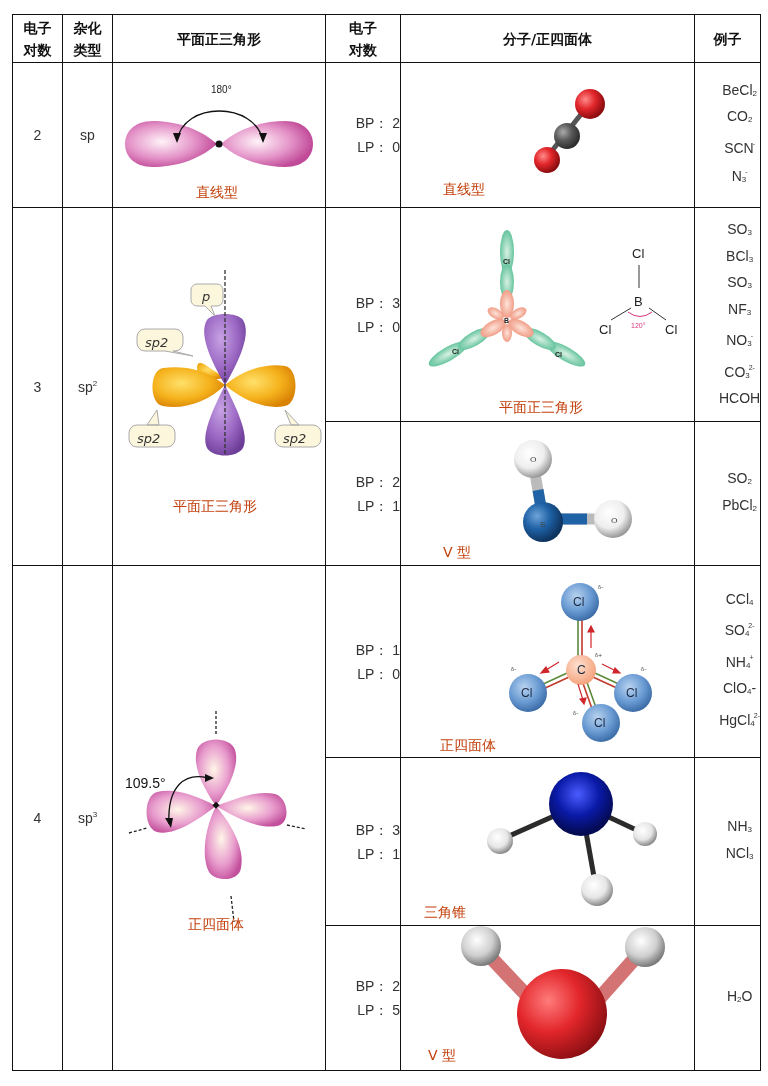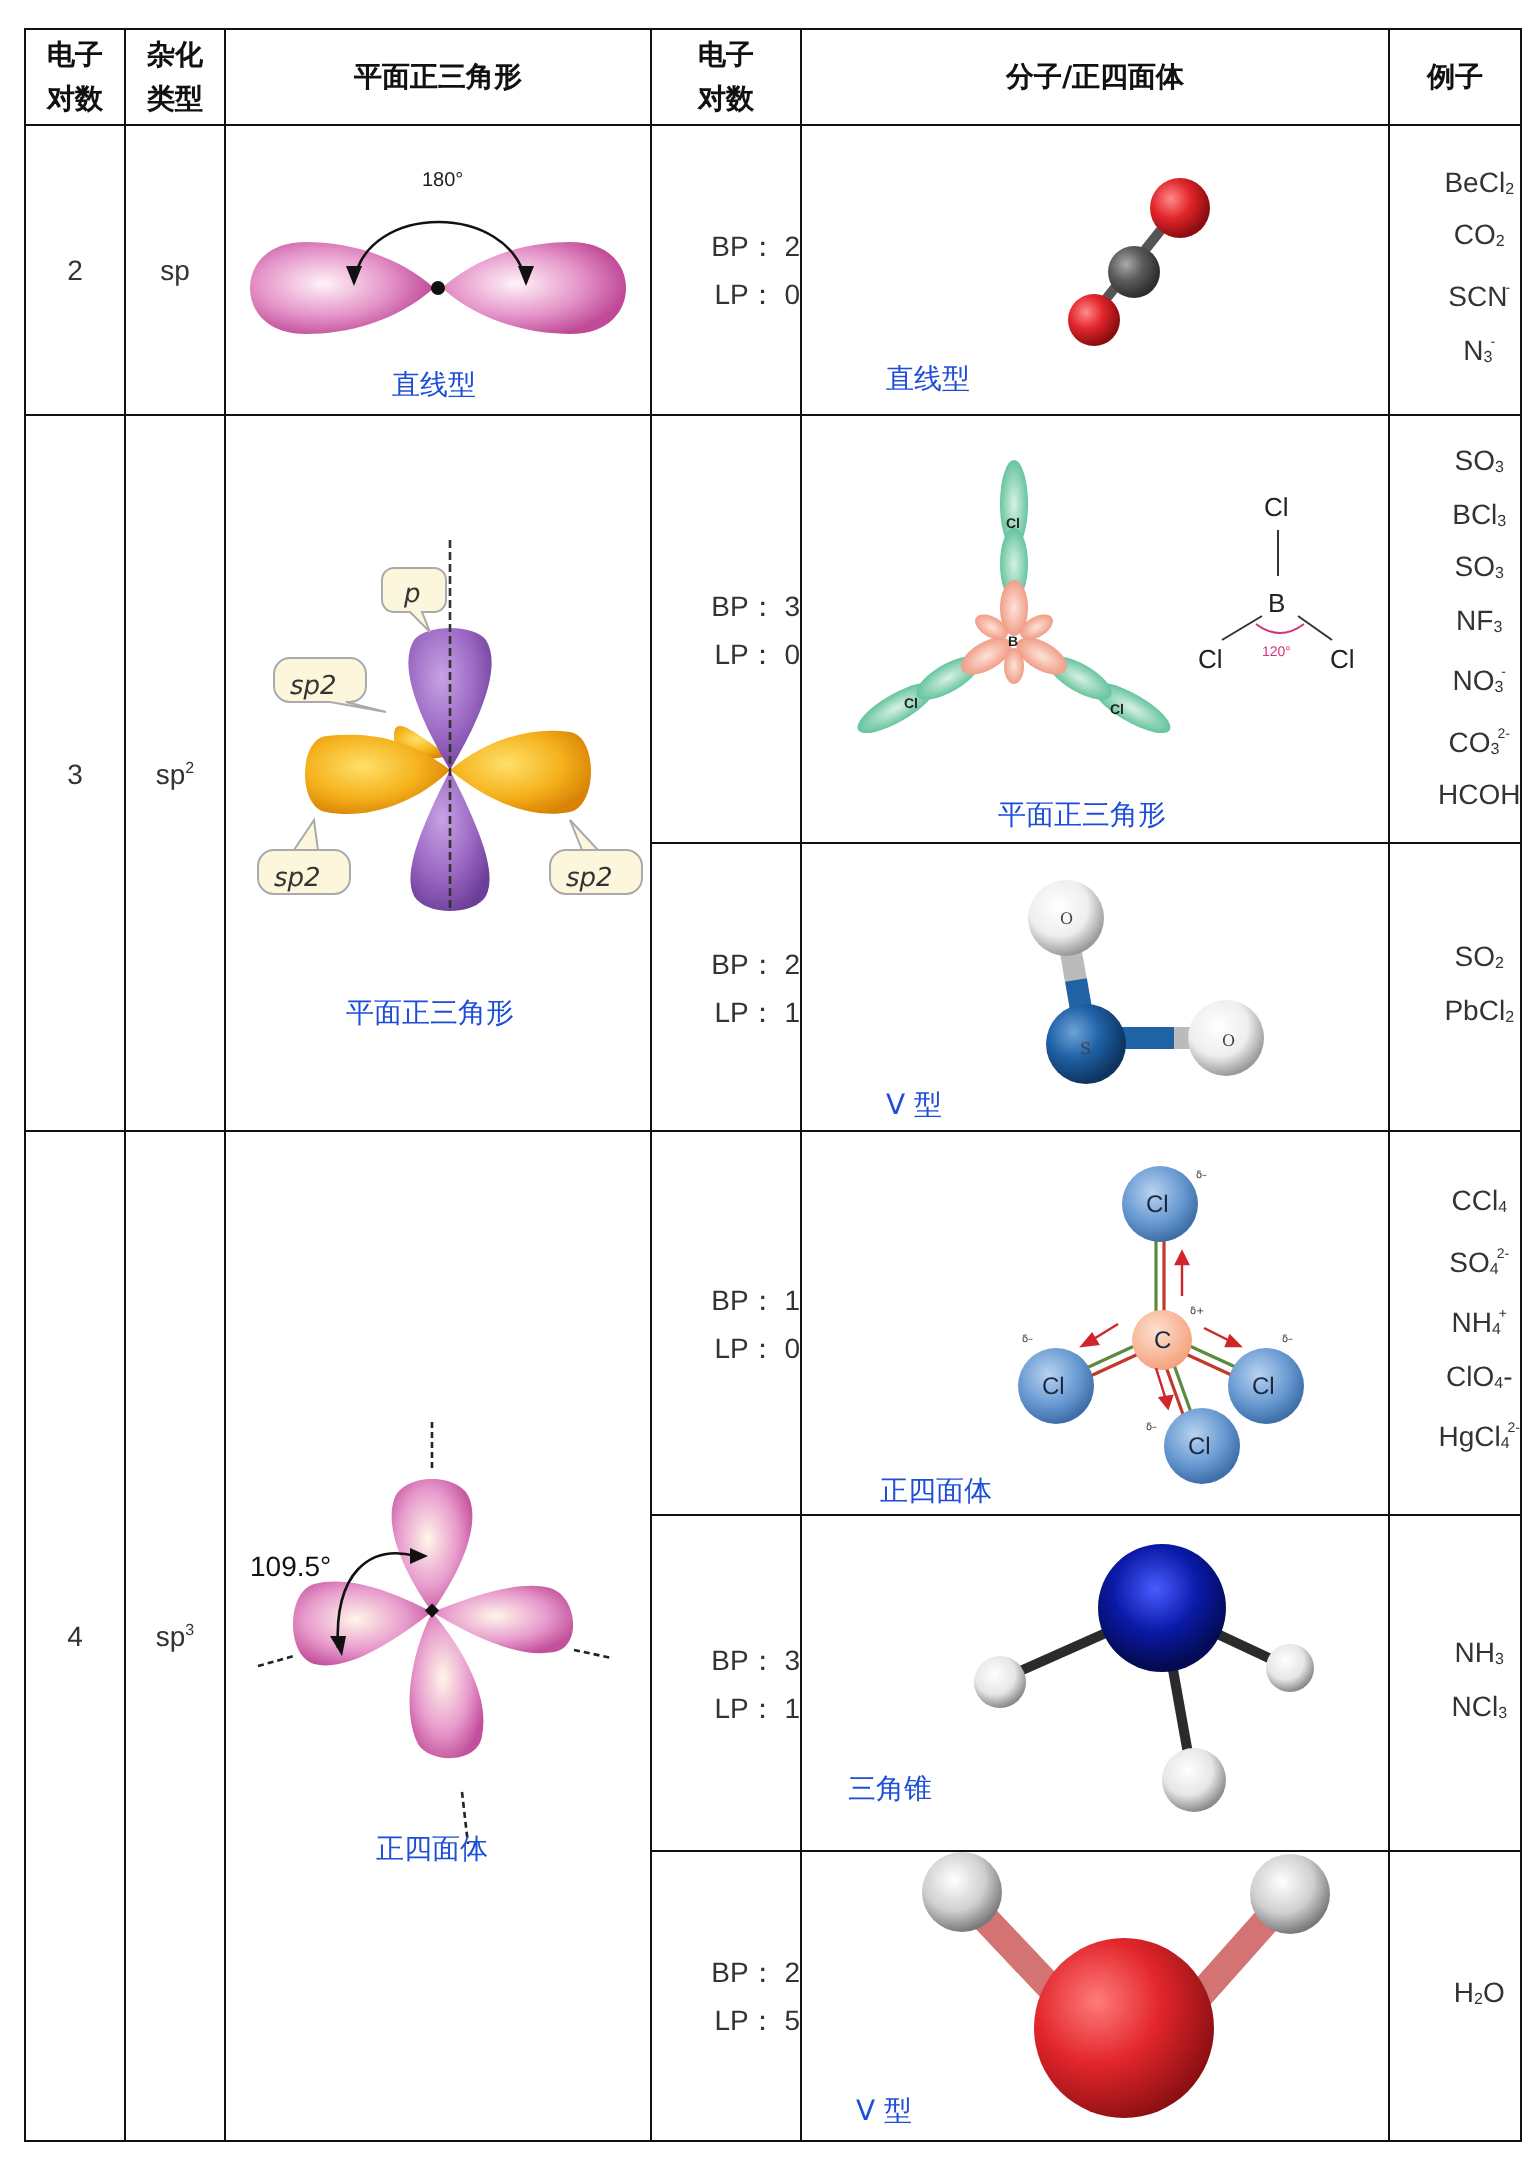--- a/index.html
+++ b/index.html
@@ -7,21 +7,21 @@
   table{position:absolute;left:12px;top:14px;border-collapse:collapse;table-layout:fixed;}
   td,th{border:1.5px solid #111;padding:0;text-align:center;vertical-align:middle;position:relative;font-weight:normal;}
   th{font-size:14px;line-height:22px;color:#111;}
   th.bold{font-weight:bold;}
   .num{font-family:"Liberation Sans",sans-serif;font-size:14px;color:#333;}
   .bplp{font-family:"Liberation Sans",sans-serif;font-size:14px;color:#333;line-height:24px;text-align:right;padding-left:17px;}
   .ex{font-family:"Liberation Sans",sans-serif;font-size:14px;line-height:23.5px;color:#333;padding-left:24px;}
   .ex sub{font-size:8px;vertical-align:-1px;}
   .ex sup{font-size:7px;vertical-align:7px;margin-left:-1px;}
   .ex .line{white-space:nowrap;}
-  .cap{position:absolute;font-size:14px;color:#1d4ed8;white-space:nowrap;}
+  .cap{position:absolute;font-size:14px;color:#c2410c;white-space:nowrap;}
   svg{position:absolute;left:0;top:0;}
 </style>
 </head>
 <body>
 
 <table>
   <colgroup>
     <col style="width:50px">
       <col style="width:50px">
       <col style="width:213px">
@@ -362,21 +362,21 @@
         <g stroke="#2b2b2b" stroke-width="5">
           <line x1="180" y1="46" x2="99" y2="82"></line>
           <line x1="180" y1="46" x2="244" y2="76"></line>
           <line x1="180" y1="46" x2="195" y2="130"></line>
         </g>
         <circle cx="180" cy="46" r="32" fill="url(#nblu)"></circle>
         <circle cx="99" cy="83" r="13" fill="url(#hw)"></circle>
         <circle cx="244" cy="76" r="12" fill="url(#hw)"></circle>
         <circle cx="196" cy="132" r="16" fill="url(#hw)"></circle>
       </svg>
-      <span class="cap" style="left:23px;top:128px;">三角锥</span>
+      <span class="cap" style="left:23px;top:146px;">三角锥</span>
     </td>
     <td class="ex">
       <div class="line">NH<sub>3</sub></div>
       <div class="line">NCl<sub>3</sub></div>
     </td>
   </tr>
 
   <tr style="height:145px">
     <td class="bplp">
           <div>BP：  2</div>

